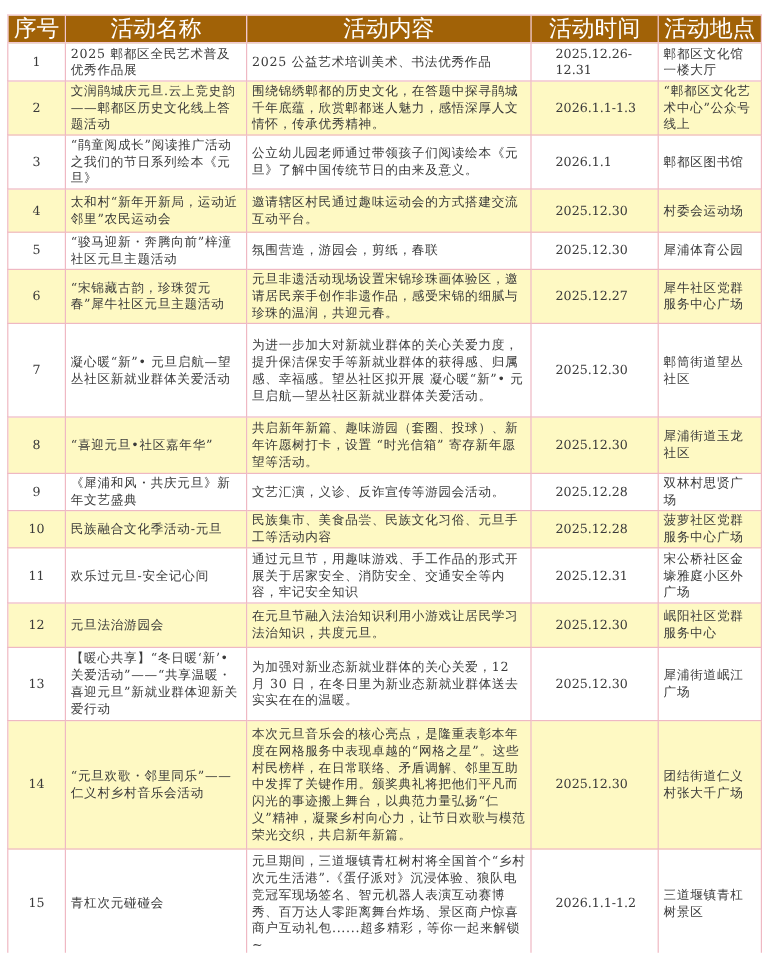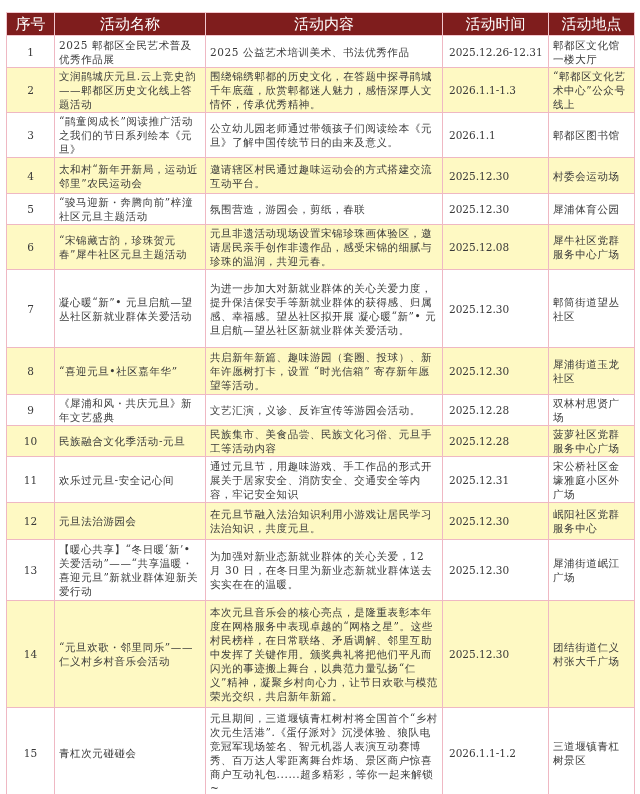--- a/index.html
+++ b/index.html
@@ -9,33 +9,33 @@
     position: absolute; left: 6px; top: 12px; width: 628px;
     border-collapse: collapse; table-layout: fixed;
     border: 1.5px solid #e6a0ae;
   }
   table.events col.c1 { width: 48px; }
   table.events col.c2 { width: 151px; }
   table.events col.c3 { width: 237px; }
   table.events col.c4 { width: 106px; }
   table.events col.c5 { width: 86px; }
   thead th {
-    background: #7f1d1d; color: #ffffff; font-weight: normal;
+    background: #a16207; color: #ffffff; font-weight: normal;
     font-family: "DejaVu Sans", "Liberation Sans", sans-serif;
-    font-size: 15px; height: 22px; padding: 0; 
+    font-size: 19px; height: 22px; padding: 0; 
     border: 1px solid #f2c7cf; line-height: 22px;
   }
   tbody td {
     border: 1px solid #efb8c3; font-size: 10.5px; line-height: 14px;
     padding: 1px 4px; vertical-align: middle; color: #3a3a3a;
     letter-spacing: 0.6px;
   }
   tbody tr.alt td { background: #fef9c3; }
   tbody td.num { text-align: center; letter-spacing: 0; }
-  tbody td.time { letter-spacing: 0; padding-left: 6px; }
+  tbody td.time { letter-spacing: 0; padding-left: 20px; }
 </style>
 </head>
 <body>
 
 <table class="events">
   <colgroup>
       <col class="c1">
       <col class="c2">
       <col class="c3">
       <col class="c4">
@@ -83,21 +83,21 @@
         <td class="num">5</td>
         <td>“骏马迎新・奔腾向前”梓潼社区元旦主题活动</td>
         <td>氛围营造，游园会，剪纸，春联</td>
         <td class="time">2025.12.30</td>
         <td>犀浦体育公园</td>
       </tr>
       <tr class="alt" style="height: 44px;">
         <td class="num">6</td>
         <td>“宋锦藏古韵，珍珠贺元春”犀牛社区元旦主题活动</td>
         <td>元旦非遗活动现场设置宋锦珍珠画体验区，邀请居民亲手创作非遗作品，感受宋锦的细腻与珍珠的温润，共迎元春。</td>
-        <td class="time">2025.12.08</td>
+        <td class="time">2025.12.27</td>
         <td>犀牛社区党群服务中心广场</td>
       </tr>
       <tr style="height: 78px;">
         <td class="num">7</td>
         <td>凝心暖“新”• 元旦启航—望丛社区新就业群体关爱活动</td>
         <td>为进一步加大对新就业群体的关心关爱力度，提升保洁保安手等新就业群体的获得感、归属感、幸福感。望丛社区拟开展 凝心暖“新”• 元旦启航—望丛社区新就业群体关爱活动。</td>
         <td class="time">2025.12.30</td>
         <td>郫筒街道望丛社区</td>
       </tr>
       <tr class="alt" style="height: 47px;">

